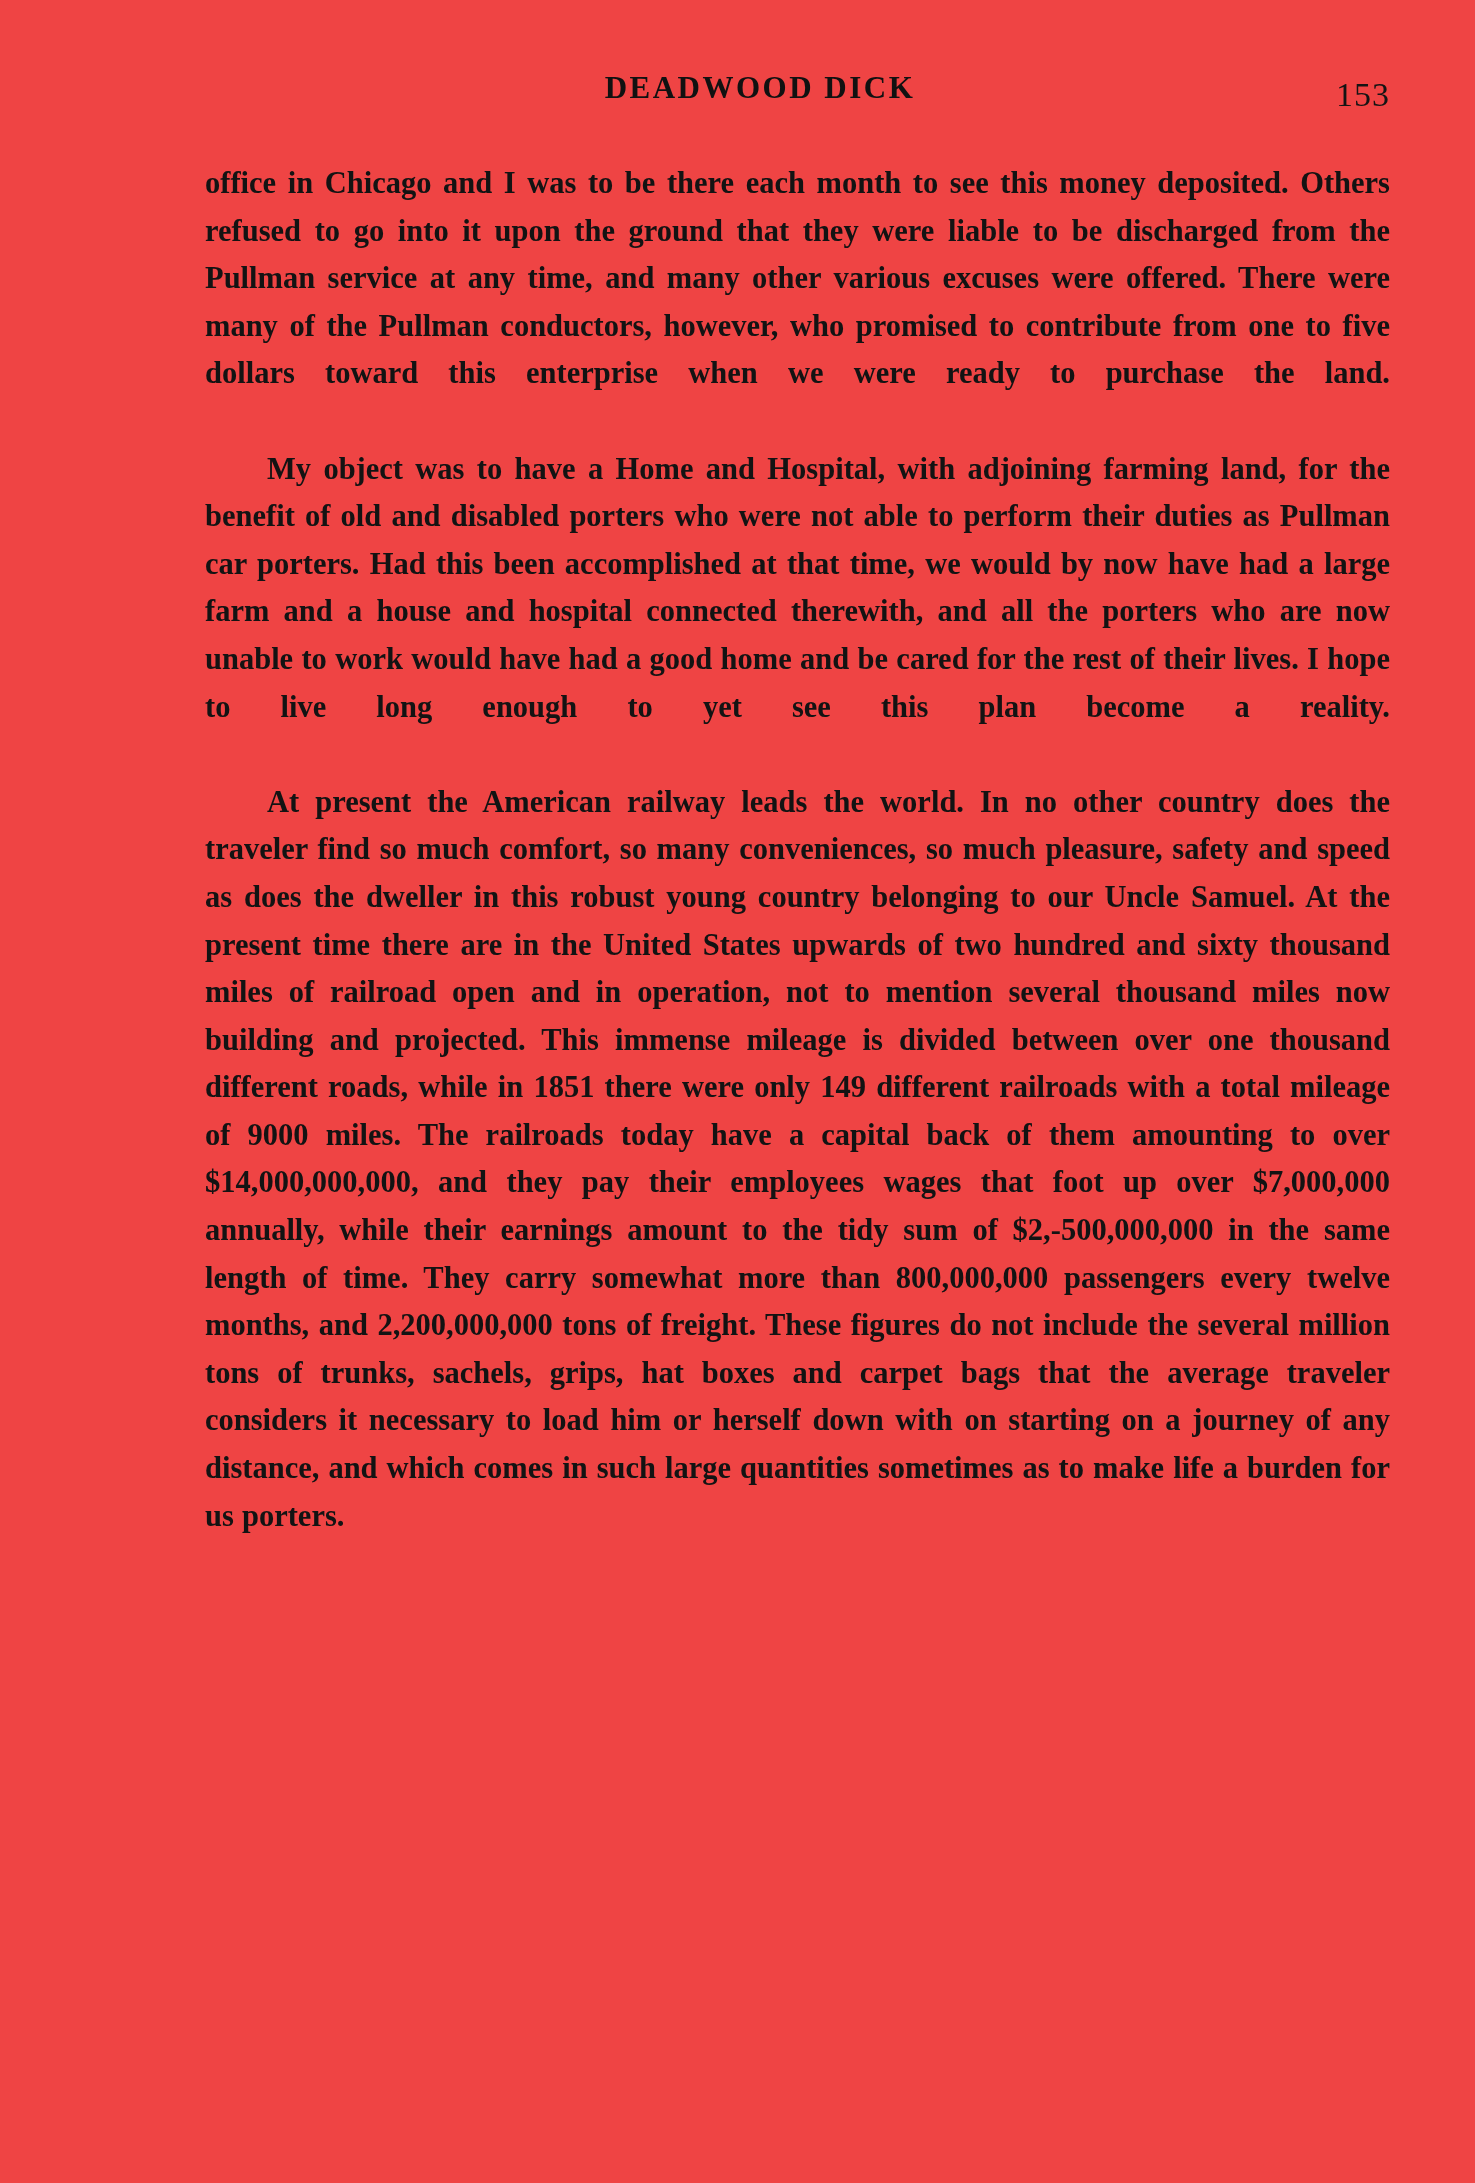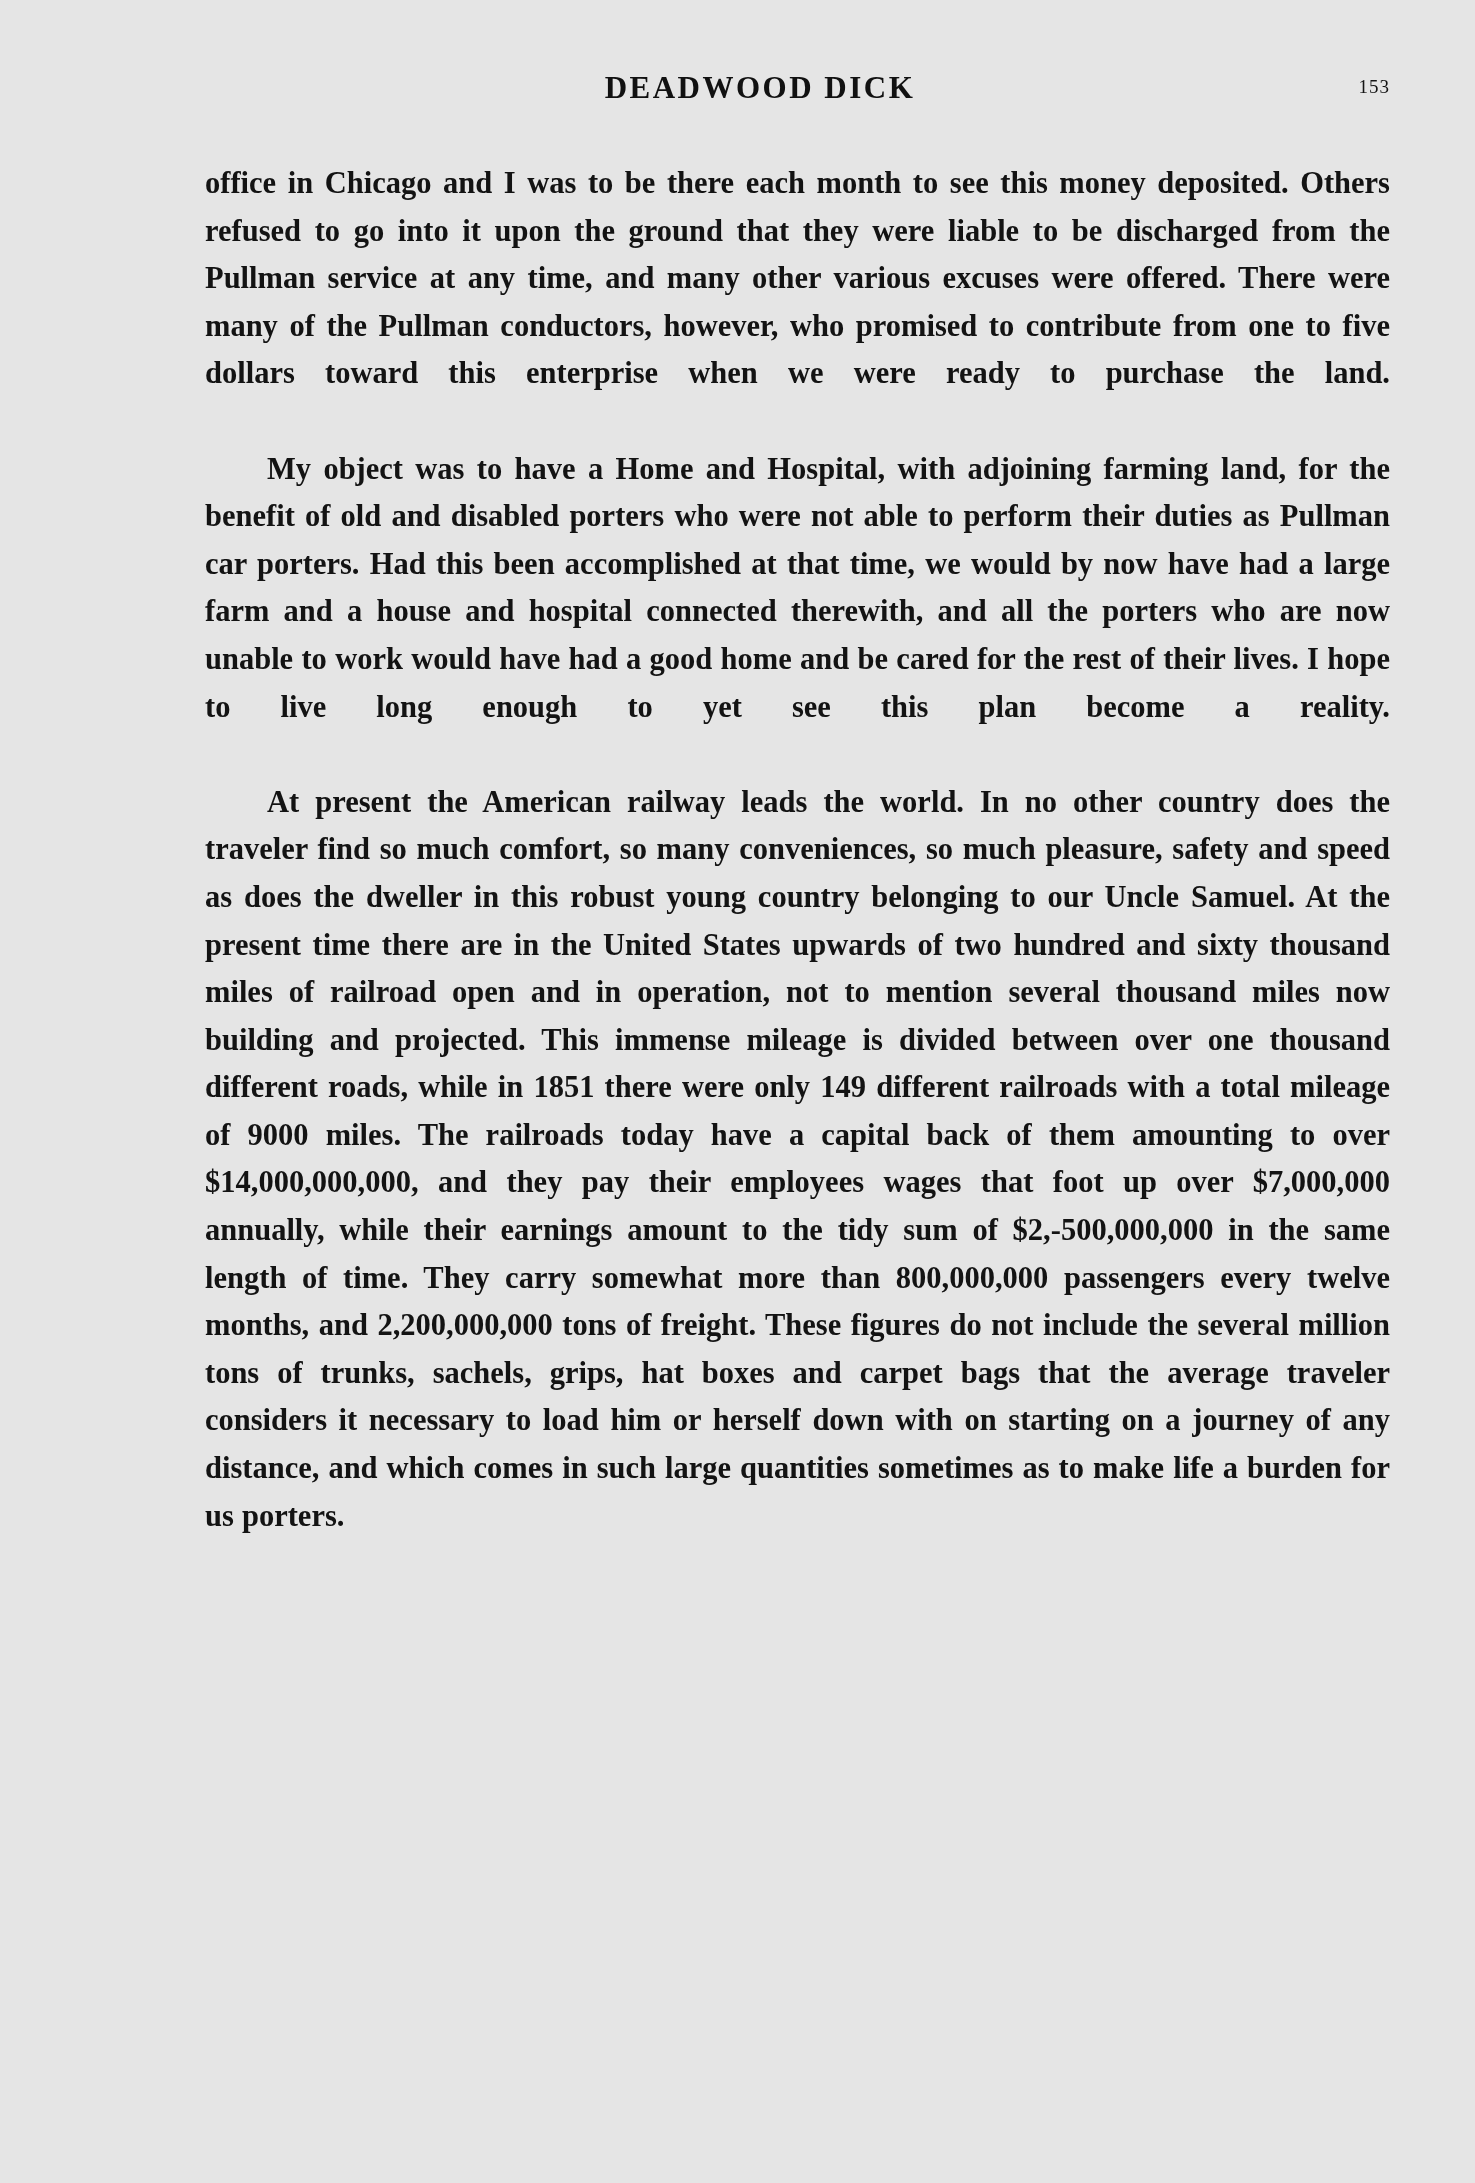--- a/index.html
+++ b/index.html
@@ -14,21 +14,21 @@
     color: #0d0d0d;
     position: relative;
     overflow: hidden;
   }
   .page {
     position: absolute;
     left: 0;
     top: 0;
     width: 1475px;
     height: 2183px;
-    background: #e5e5e5;
+    background: #ef4444;
   }
   .header {
     position: absolute;
     left: 200px;
     top: 70px;
     width: 1190px;
     height: 46px;
   }
   .running-head {
     position: absolute;
@@ -39,21 +39,21 @@
     font-size: 31px;
     letter-spacing: 2.5px;
     font-weight: 600;
     color: #111;
     font-family: "Liberation Serif", serif;
   }
   .folio {
     position: absolute;
     right: 0;
     top: 6px;
-    font-size: 19px;
+    font-size: 34px;
     letter-spacing: 1px;
     color: #141414;
   }
   .body-text {
     position: absolute;
     left: 205px;
     top: 160px;
     width: 1185px;
     font-size: 30.5px;
     line-height: 47.6px;

